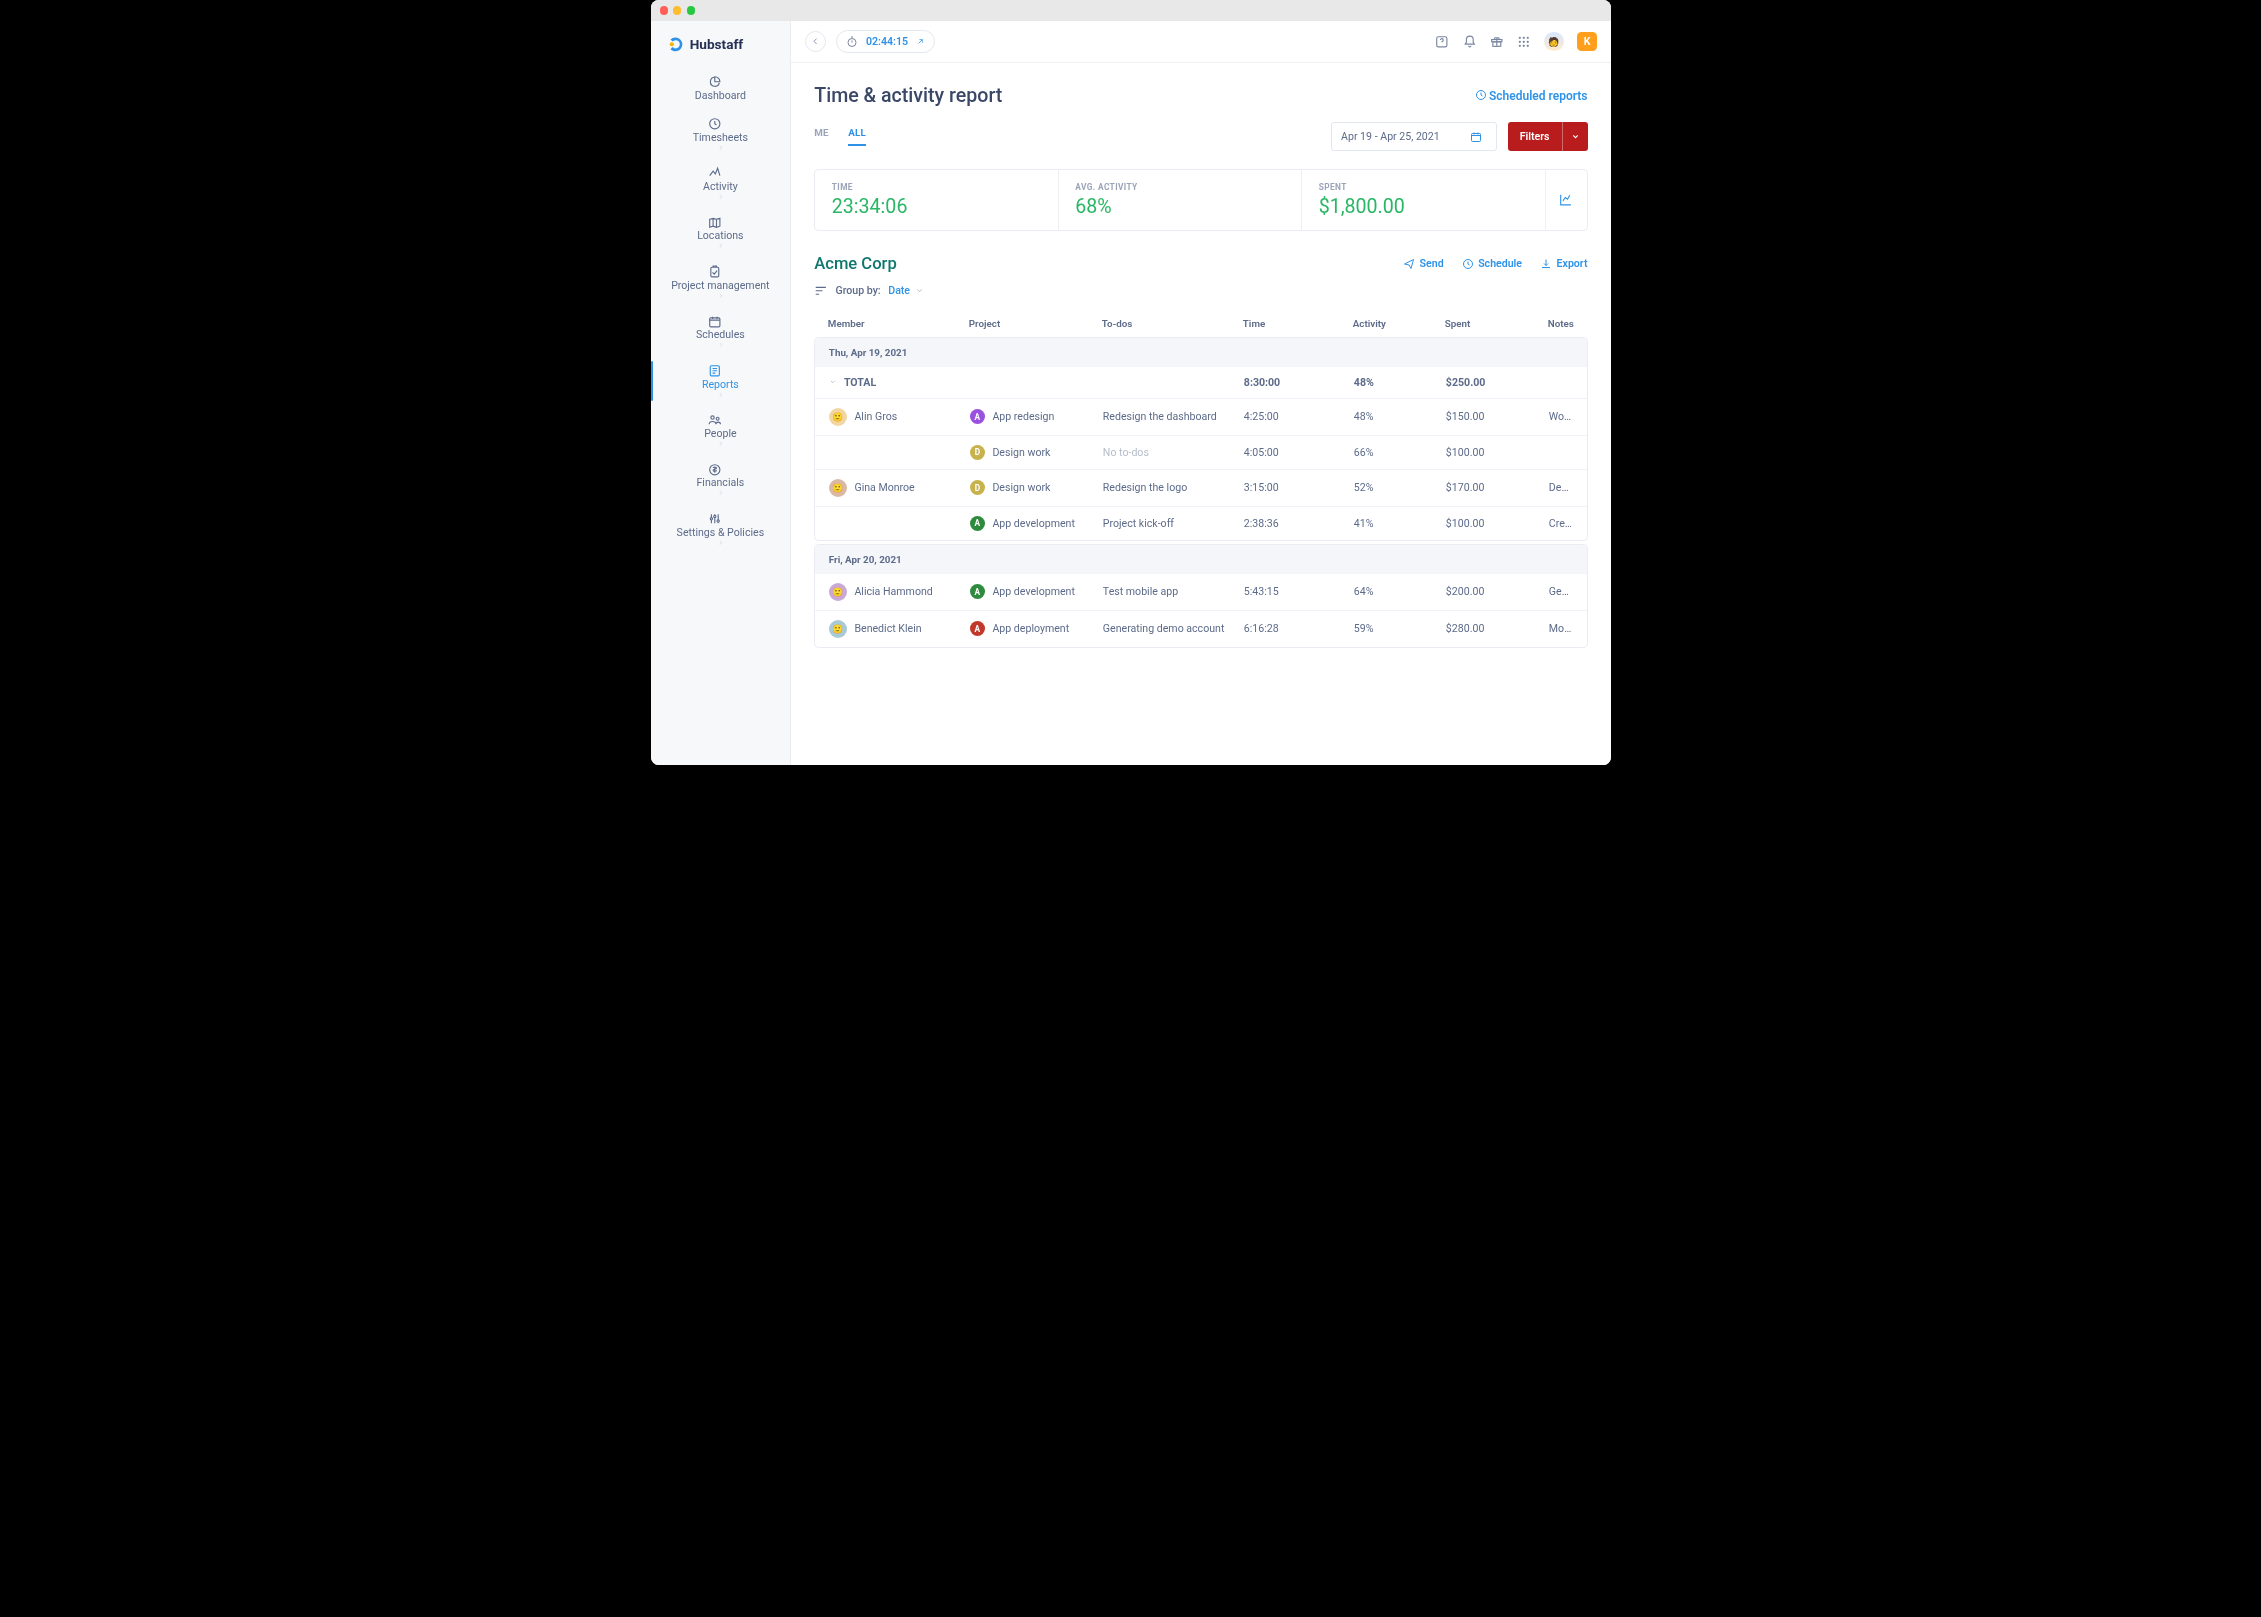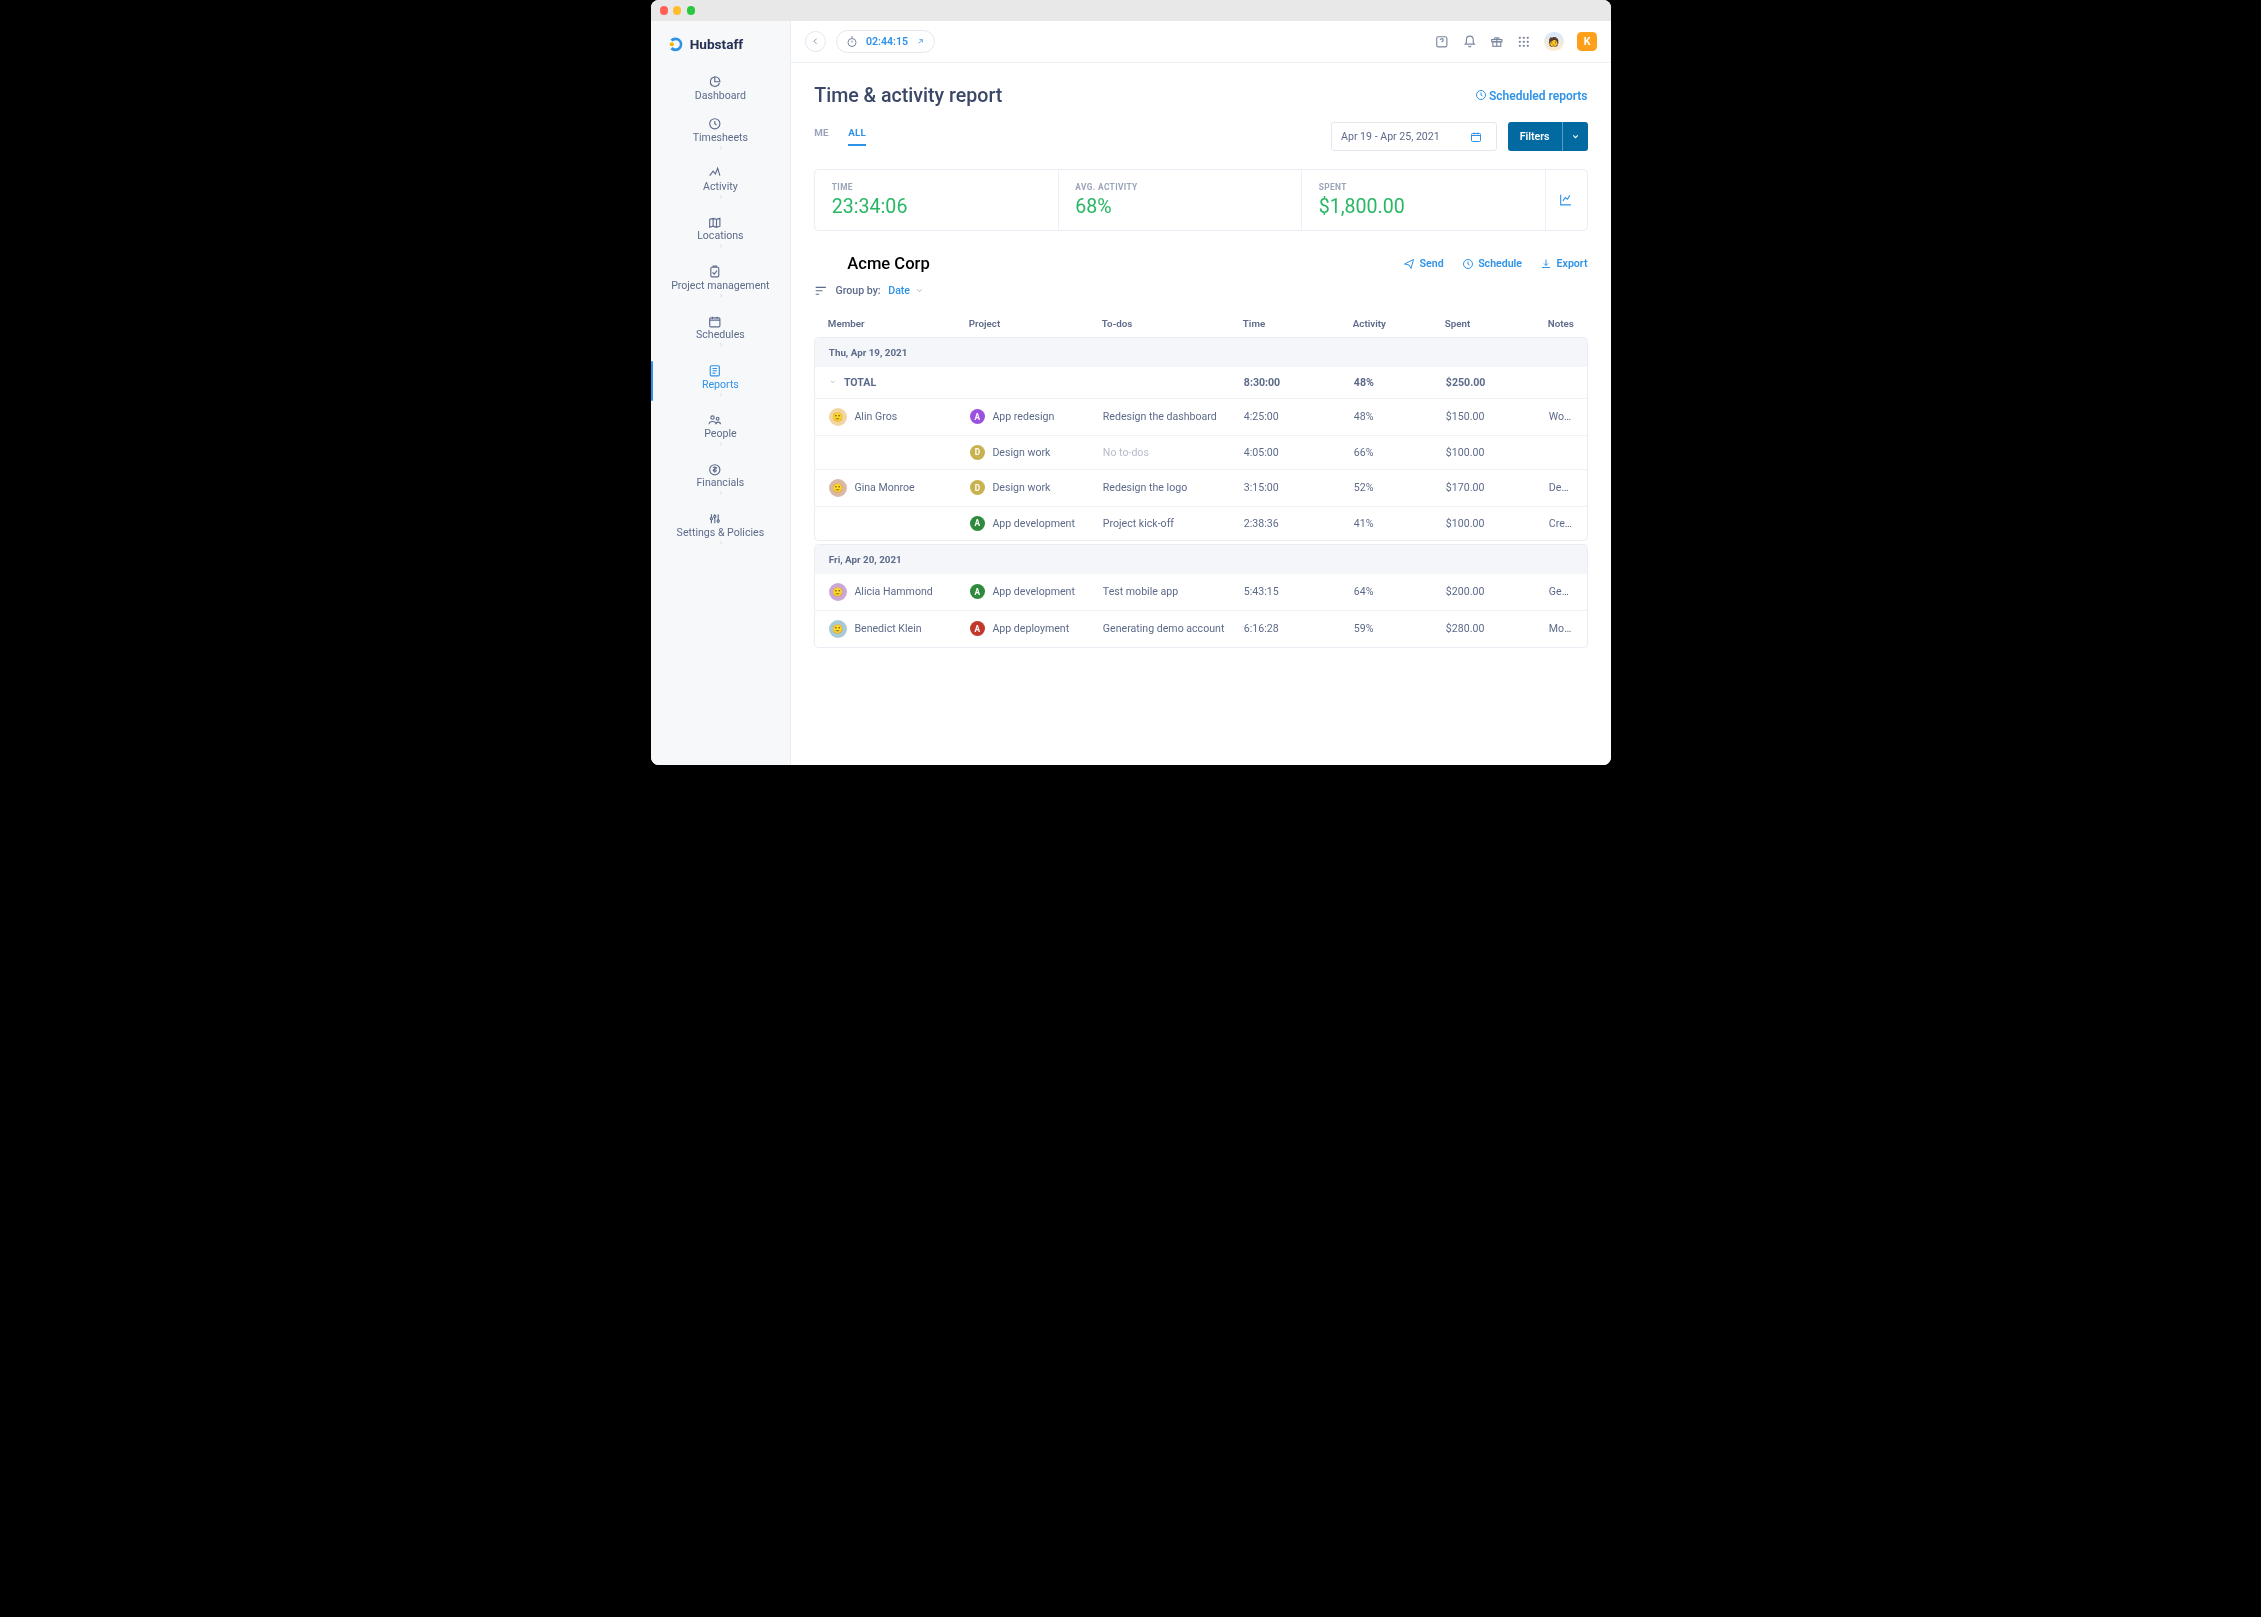--- a/index.html
+++ b/index.html
@@ -40,32 +40,32 @@
 .page-head { display:flex; align-items:center; justify-content:space-between; }
 .page-title { font-size: 19.6px; font-weight:500; color:#3a4767; }
 .sched-link { color:#2e93e8; font-weight:600; display:flex; align-items:flex-start; gap:2px; cursor:pointer; font-size:12px; }
 
 .tabs-row { display:flex; align-items:center; justify-content:space-between; margin-top: 15px; }
 .tabs { display:flex; gap:19.6px; }
 .tab { font-size:9.8px; font-weight:700; color:#9aa3b8; letter-spacing:0.2px; padding-bottom:6px; cursor:pointer; }
 .tab.active { color:#2e93e8; border-bottom:2.3px solid #2e93e8; }
 .right-controls { display:flex; gap:10.6px; align-items:center; }
 .date-pick { height:29px; border:0.8px solid #e3e7ee; border-radius:3px; padding:0 9px; display:flex; align-items:center; gap:30px; min-width:166px; cursor:pointer; color:#5d6b8a; }
-.filters-btn { height:29px; background:#0369a1; color:#fff; border-radius:3px; display:flex; align-items:center; cursor:pointer; overflow:hidden; font-weight:600; }
+.filters-btn { height:29px; background:#b91c1c; color:#fff; border-radius:3px; display:flex; align-items:center; cursor:pointer; overflow:hidden; font-weight:600; }
 .filters-btn .flabel { padding: 0 12px; }
 .filters-btn .fchev { border-left:0.8px solid rgba(255,255,255,.35); width:26px; display:flex; align-items:center; justify-content:center; height:100%; }
 
 .summary { border:0.8px solid #e9ecf2; border-radius:4.5px; margin-top:18px; display:flex; }
 .summary .cell { flex:1; padding: 12px 16.6px; border-right:0.8px solid #eef0f4; }
 .summary .cell:last-child { border-right:none; flex:0 0 41px; display:flex; align-items:center; justify-content:center; cursor:pointer; padding: 0; }
 .summary .cell .lbl { font-size:8.3px; letter-spacing:0.4px; color:#9aa3b8; font-weight:700; }
 .summary .cell .val { font-size:19.6px; color:#29b765; font-weight:400; margin-top:3px; }
 
 .org-row { display:flex; align-items:center; justify-content:space-between; margin-top:23px; }
-.org-name { font-size:16.6px; font-weight:500; color:#000000;margin-left:33px; }
+.org-name { font-size:16.6px; font-weight:500; color:#0f766e; }
 .org-actions { display:flex; gap:18px; }
 .org-actions .act { color:#2e93e8; font-weight:600; display:flex; align-items:center; gap:4.5px; cursor:pointer; }
 
 .groupby { margin-top:10.6px; color:#5d6b8a; display:flex; align-items:center; gap:7.6px; }
 .groupby .gval { color:#2e93e8; cursor:pointer; display:flex; align-items:center; gap:4.5px; font-weight:500; }
 .groupby .glabel { font-weight:500; }
 
 .tbl { margin-top:13.6px; }
 .thead, .trow { display:grid; grid-template-columns: 125px 117px 125px 94px 76px 87px 1fr; gap:16px; align-items:center; }
 .thead { font-size:9.8px; font-weight:600; color:#5d6b8a; padding: 7.6px 13.6px; }

